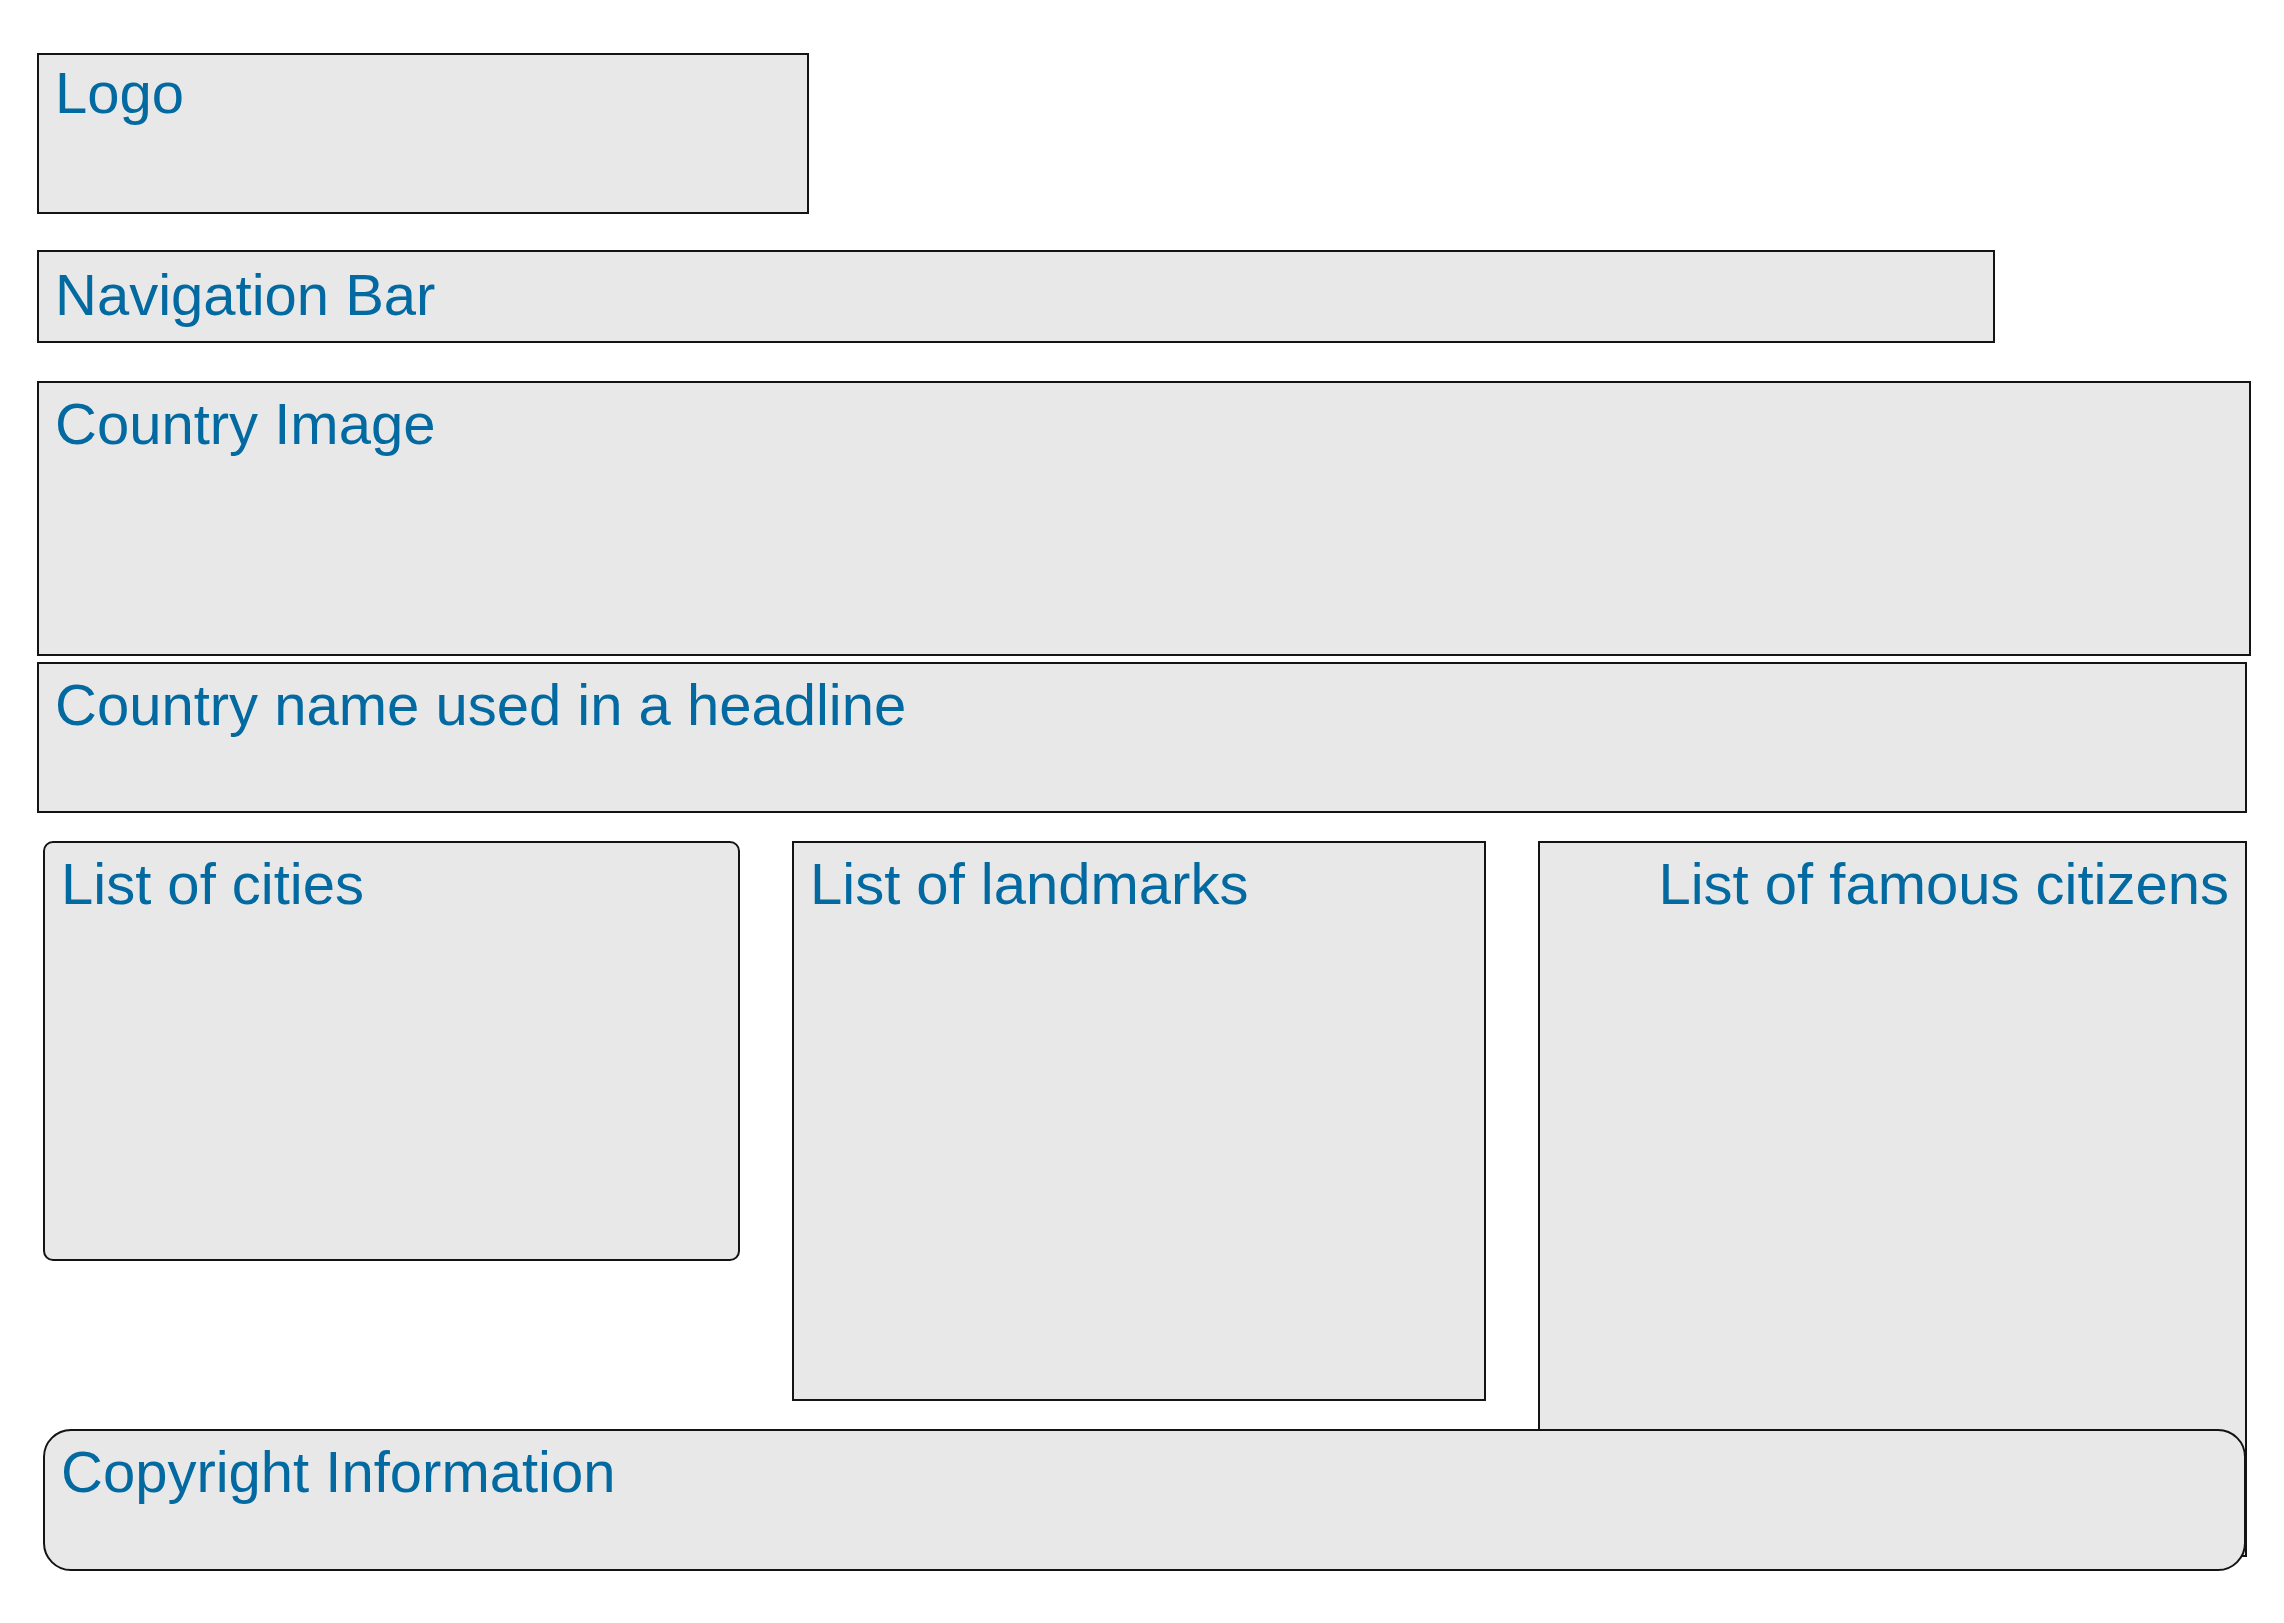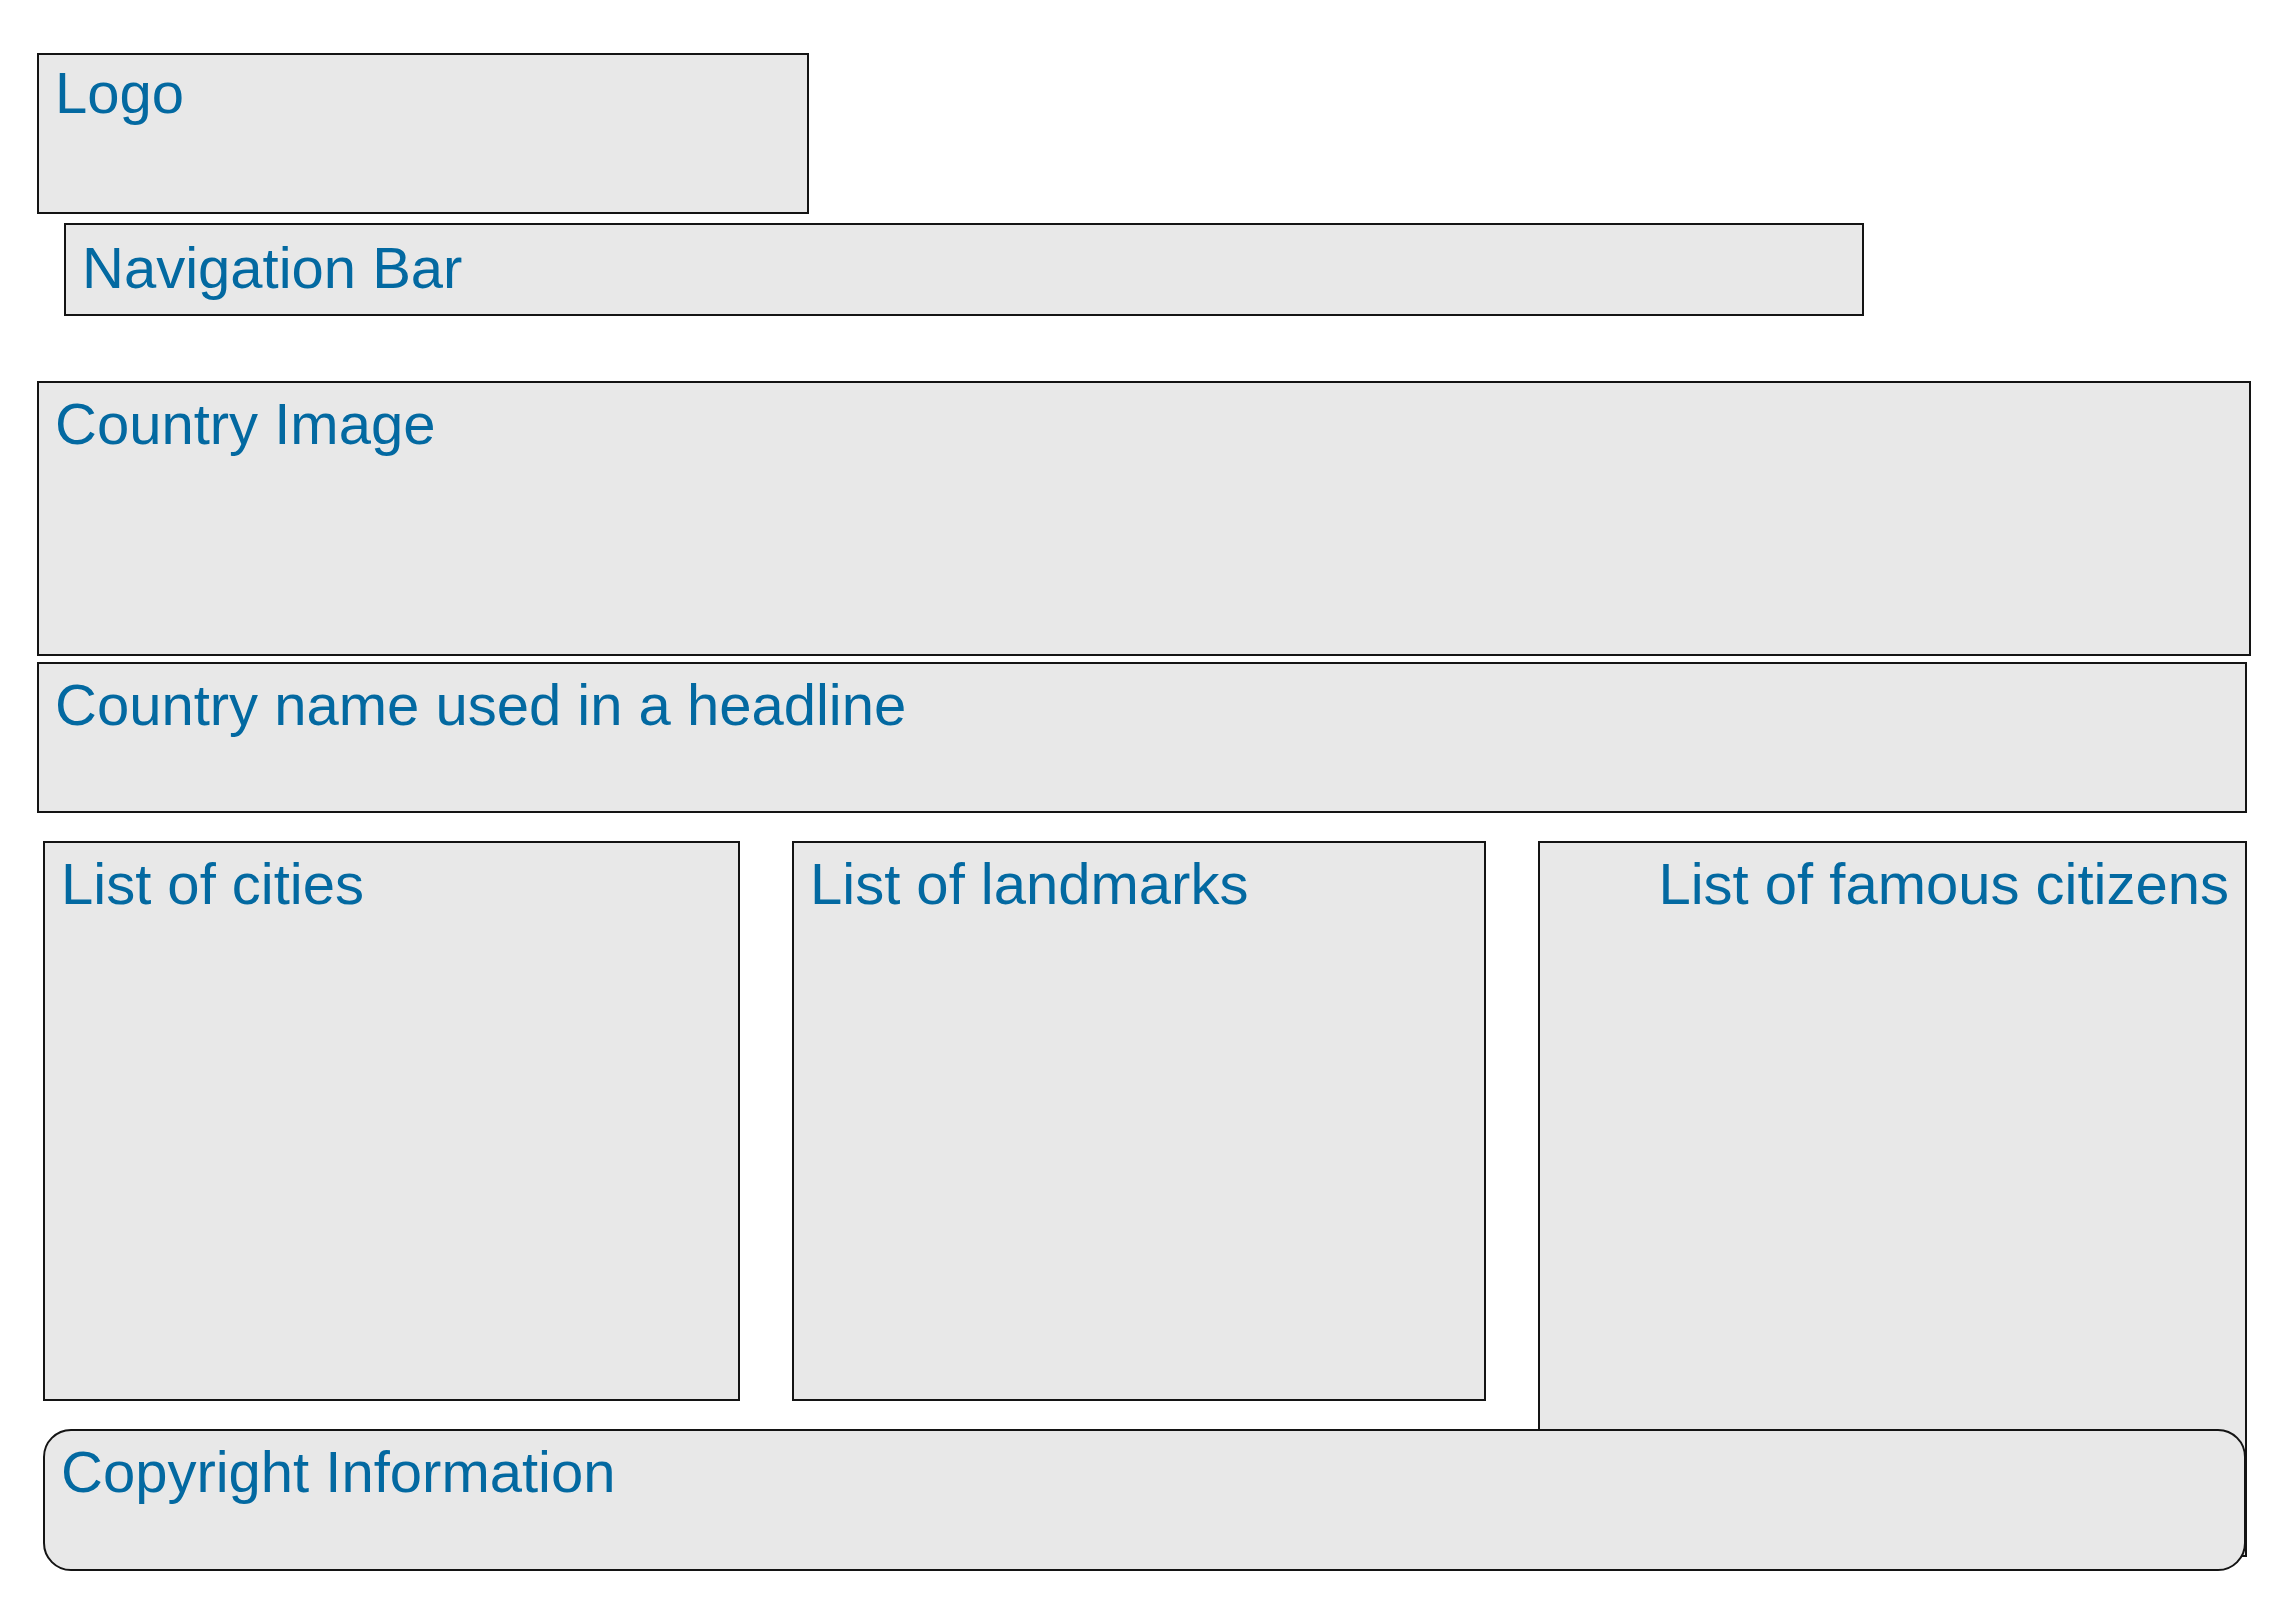--- a/index.html
+++ b/index.html
@@ -27,24 +27,24 @@
     display: block;
     padding: 9px 16px;
     font-size: 58px;
     line-height: 1.12;
     font-weight: 400;
     color: #0369a1;
     white-space: nowrap;
   }
   
   #logo-box      { left: 37px;   top: 53px;   width: 772px; height: 161px; }
-  #nav-box       { left: 37px;   top: 223px;  width: 1800px; height: 93px; margin-left: 27px; }
+  #nav-box       { left: 37px;   top: 250px;  width: 1958px; height: 93px; }
   #image-box     { left: 37px;   top: 381px;  width: 2214px; height: 275px; }
   #headline-box  { left: 37px;   top: 662px;  width: 2210px; height: 151px; }
-  #cities-box    { left: 43px;   top: 841px; width: 697px;  height: 560px; }
+  #cities-box    { left: 43px;   top: 841px; width: 697px;  height: 420px; border-radius: 10px; }
   #landmarks-box { left: 792px; top: 841px; width: 694px;  height: 560px; }
   #citizens-box  { left: 1538px; top: 841px; width: 709px;  height: 716px; text-align: right; }
   #copyright-box { left: 43px;   top: 1429px; width: 2203px; height: 142px; border-radius: 28px; }
   #nav-box .wf-label { padding-top: 10.7px; }
   #logo-box .wf-label { padding-top: 6px; }
 </style>
 </head>
 <body>
 
 <div class="stage">

